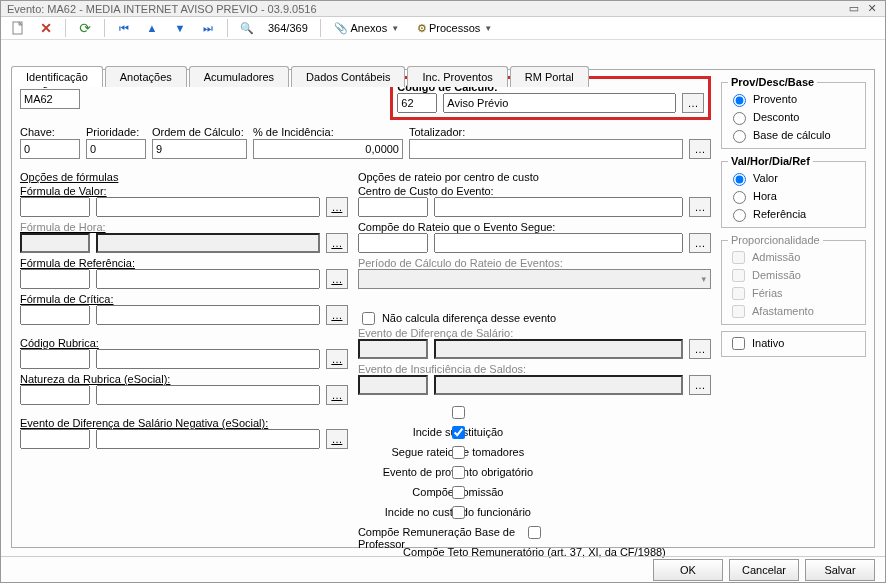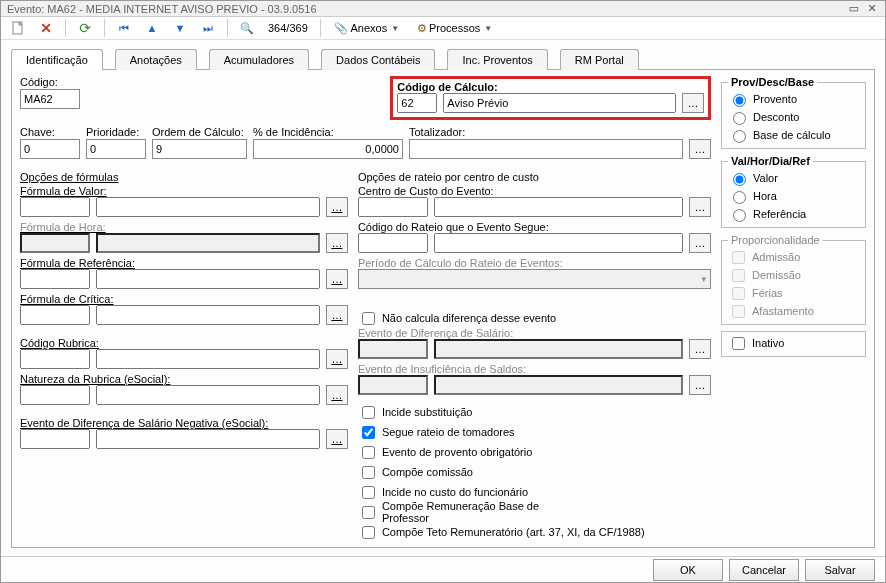--- a/index.html
+++ b/index.html
@@ -10,39 +10,39 @@
   .titlebar-icons { display: flex; gap: 4px; }
   .titlebar-icons span { width: 14px; height: 14px; display: inline-flex; align-items: center; justify-content: center; color: #555; cursor: default; }
   .toolbar { height: 30px; background: #fff; border-bottom: 1px solid #ddd; display: flex; align-items: center; padding: 0 6px; gap: 6px; }
   .tb-btn { display: inline-flex; align-items: center; justify-content: center; width: 22px; height: 22px; cursor: pointer; }
   .tb-sep { width: 1px; height: 18px; background: #ccc; margin: 0 2px; }
   .tb-label { padding: 0 4px; }
   .tb-group { display: flex; align-items: center; gap: 2px; padding: 2px 6px; cursor: pointer; }
   .tb-caret { font-size: 8px; color: #555; margin-left: 2px; }
   .content { flex: 1; padding: 8px 10px; display: flex; flex-direction: column; }
   .tabs { display: flex; border-bottom: 1px solid #aaa; }
-  .tab { padding: 4px 14px; border: 1px solid #aaa; border-bottom: none; background: #f4f4f4; margin-right: 12px; cursor: pointer; border-radius: 3px 3px 0 0; position: relative; top: 1px; }
+  .tab { padding: 4px 14px; border: 1px solid #aaa; border-bottom: none; background: #f4f4f4; margin-right: 2px; cursor: pointer; border-radius: 3px 3px 0 0; position: relative; top: 18px; }
   .tab.active { background: #fff; }
   .form-area { flex: 1; border: 1px solid #aaa; border-top: none; padding: 6px 8px; display: flex; gap: 10px; }
   .col-left { flex: 1.3; display:flex; flex-direction:column;text-decoration:underline; }
   .col-mid  { flex: 1.4; display:flex; flex-direction:column; }
   .col-right { width: 145px; }
   .row { display: flex; gap: 6px; margin-bottom: 4px; }
   .field { display: flex; flex-direction: column; }
   .field label { margin-bottom: 1px; }
   .field input, .field .txt { height: 20px; border: 1px solid #888; padding: 1px 3px; background: #fff; }
   .disabled input, .disabled .txt, input.dis, .txt.dis { background: #f0f0f0; color: #888; }
   .lookup { width: 22px; height: 20px; border: 1px solid #888; background: #f4f4f4; display:inline-flex; align-items:center; justify-content:center; cursor:pointer; }
   .group-title { margin: 4px 0 2px 0; }
   .section-red { border: 3px solid #d62728; padding: 2px 4px 4px 4px; margin-bottom: 2px; }
   fieldset.panel { border: 1px solid #bbb; padding: 2px 6px 4px 6px; margin: 0 0 6px 0; }
   fieldset.panel legend { padding: 0 3px; }
   .radio-row, .check-row { display:flex; align-items:center; gap:4px; height:18px; }
   .check-grid { display:flex; flex-wrap:wrap; gap: 2px 18px; margin-top:4px;}
-  .check-grid .check-row { width: 48%; min-width: 200px; }
+  .check-grid .check-row { width: 48%; min-width: 200px; flex-direction: column; }
   .check-grid .check-row.wide { width: 100%; }
   .footer { height: 36px; border-top: 1px solid #ccc; display:flex; align-items:center; justify-content:flex-end; padding: 0 10px; gap: 6px; }
   .btn { height: 22px; min-width: 70px; border: 1px solid #999; background: linear-gradient(#fff,#e8e8e8); cursor:pointer; }
   label.dim { color:#888; }
   .combo { height:20px; border:1px solid #888; background:#f0f0f0; display:flex; align-items:center; justify-content:flex-end; padding:0 4px; color:#888; }
   .combo .arrow { font-size:9px; }
 </style>
 </head>
 <body>
 
@@ -198,21 +198,21 @@
           </div>
 
           <div class="col-mid">
             <div class="group-title">Opções de rateio por centro de custo</div>
             <label>Centro de Custo do Evento:</label>
             <div class="row">
                 <input style="width: 70px;">
                 <input style="flex: 1 1 0%;">
                 <span class="lookup">…</span>
               </div>
-            <label>Código do Rateio que o Evento Segue:</label>
+            <label>Compõe do Rateio que o Evento Segue:</label>
             <div class="row">
                 <input style="width: 70px;">
                 <input style="flex: 1 1 0%;">
                 <span class="lookup">…</span>
               </div>
             <label class="dim">Período de Cálculo do Rateio de Eventos:</label>
             <div class="row">
                 <div class="combo" style="flex:1">
                   <span class="arrow">▾</span>
                 </div>

